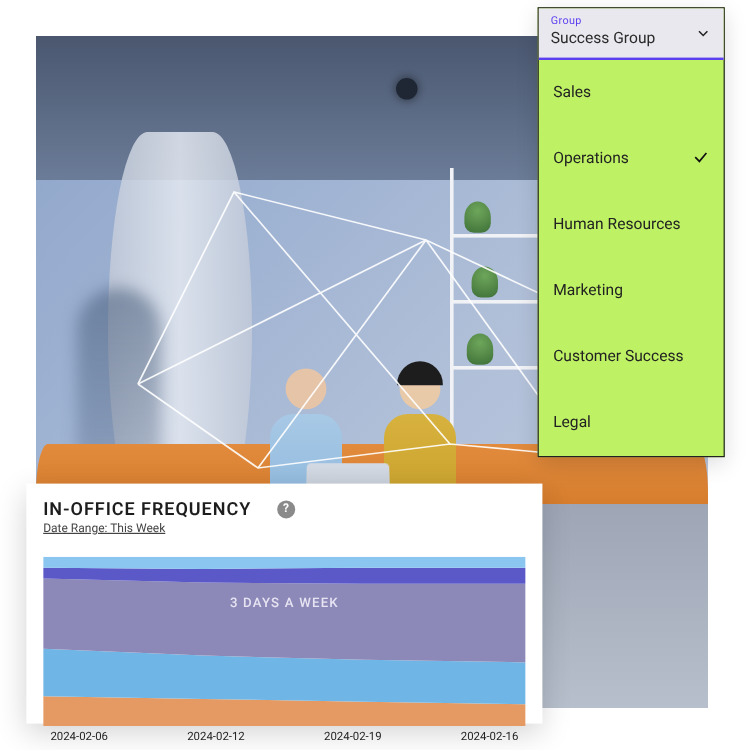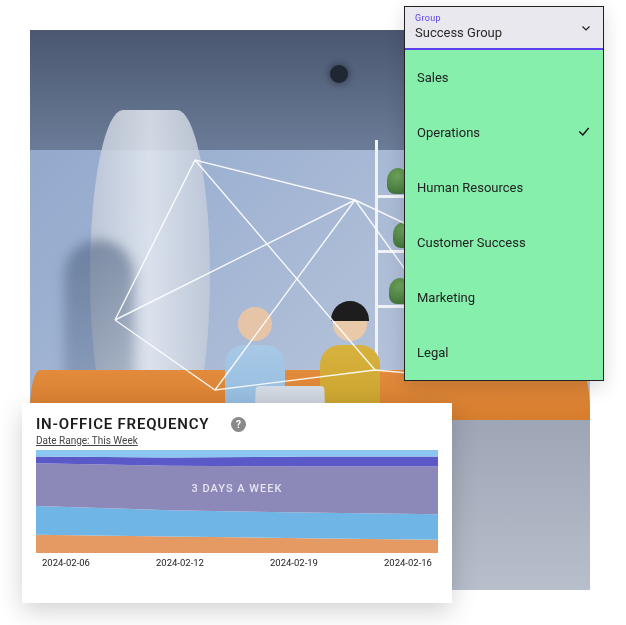--- a/index.html
+++ b/index.html
@@ -88,22 +88,22 @@
     content:"";position:absolute;left:-6px;bottom:-8px;width:82px;height:10px;
     background:#97a0af;border-radius:3px;
   }
   .hero svg.geo{
     position:absolute; left:25px; top:100px; width:510px; height:300px;
     stroke:#fff; stroke-width:1.4; fill:none; opacity:.9;
   }
 
   
   .dropdown {
-    position:absolute; right:22px; top:6px; width:200px;
-    background:#86efac; border:1px solid #222;
+    position:absolute; right:22px; top:6px; width:156px;
+    background:#bef264; border:1px solid #222;
     box-shadow:0 6px 18px rgba(0,0,0,.15);
     font-size:13px;
     z-index:30;
   }
   .dropdown .header{
     padding:6px 10px 8px;
     border-bottom:2px solid #5b3ff0;
     background:#e9e8ee;
     position:relative;
   }
@@ -135,21 +135,21 @@
   }
   .card .title .info{
     width:15px;height:15px;border-radius:50%;background:#8a8a8a;
     display:inline-flex;align-items:center;justify-content:center;
     color:#fff;font-size:10px;font-weight:700;
   }
   .card .range{
     font-size:10px;color:#444;margin-top:2px;text-decoration:underline;
   }
   .card .plot{
-    margin-top:4px; width:100%; height:103px; position:relative;
+    margin-top:18px; width:100%; height:141px; position:relative;
   }
   .card .plot svg.area{position:absolute;inset:0;width:100%;height:100%;}
   .card .bandlabel{
     position:absolute;left:0;width:100%;text-align:center;
     font-size:11px;letter-spacing:1px;font-weight:500;
   }
   .card .bl1{top:32px;color:#e6e3f2;}
   .card .bl2{top:72px;color:#e7f2fb;}
   .card .bl3{top:102px;color:#6e2e0e;}
   .card .xaxis{
@@ -221,24 +221,24 @@
     <span class="check">
       <svg width="14" height="14" viewBox="0 0 24 24" fill="none" stroke="#111" stroke-width="2.4">
           <polyline points="4 12 10 18 20 6"></polyline>
         </svg>
     </span>
   </div>
   <div class="opt">
     <span>Human Resources</span>
   </div>
   <div class="opt">
+    <span>Marketing</span>
+  </div>
+  <div class="opt">
     <span>Customer Success</span>
-  </div>
-  <div class="opt">
-    <span>Marketing</span>
   </div>
   <div class="opt">
     <span>Legal</span>
   </div>
 </div>
 
 <div class="card">
   <div class="title">
     <span>IN-OFFICE FREQUENCY</span>
     <span class="info">?</span>

